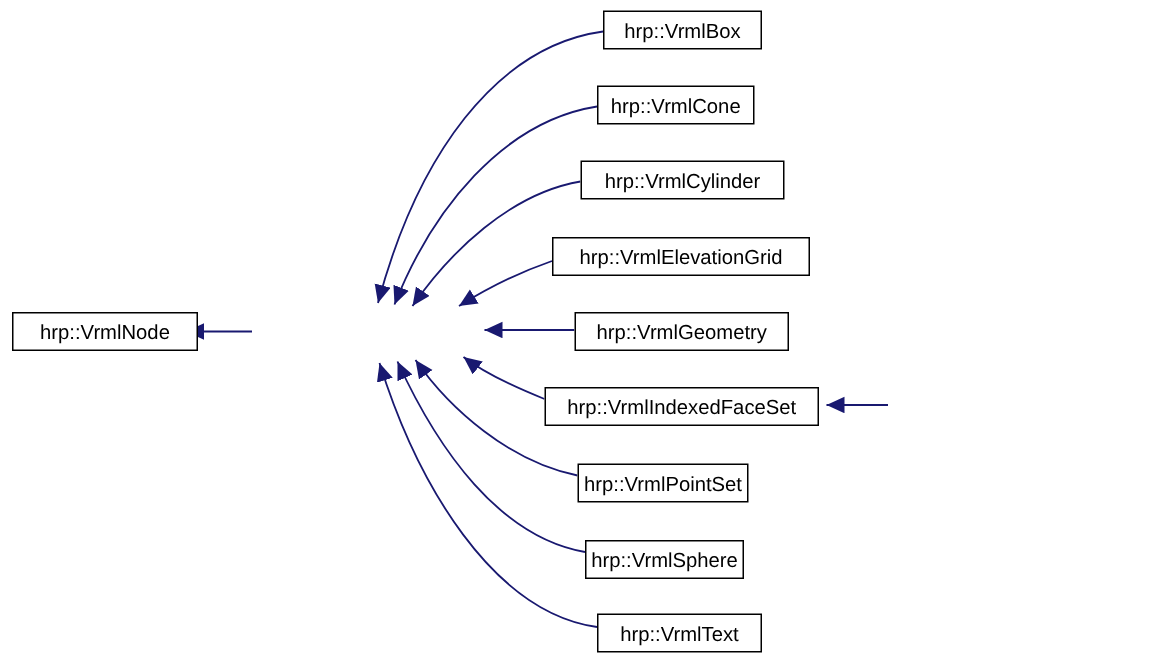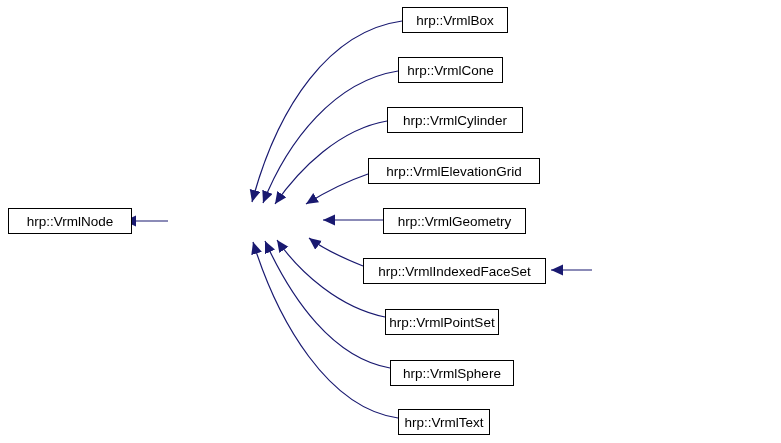--- a/index.html
+++ b/index.html
@@ -77,17 +77,17 @@
 
   <div class="node" style="left:387px; top:107px; width:136px; height:26px;" data-interactable="true">hrp::VrmlCylinder</div>
 
   <div class="node" style="left:383px; top:208px; width:143px; height:26px;" data-interactable="true">hrp::VrmlGeometry</div>
 
   <div class="node" style="left:363px; top:258px; width:183px; height:26px;" data-interactable="true">hrp::VrmlIndexedFaceSet</div>
 
 
   <div class="node" style="left:385px; top:309px; width:114px; height:26px;" data-interactable="true">hrp::VrmlPointSet</div>
 
-  <div class="node" style="left:390px; top:360px; width:124px; height:26px;" data-interactable="true">hrp::VrmlSphere</div>
+  <div class="node" style="left:390px; top:360px; width:106px; height:26px;" data-interactable="true">hrp::VrmlSphere</div>
 
-  <div class="node" style="left:398px; top:409px; width:92px; height:26px;" data-interactable="true">hrp::VrmlText</div>
+  <div class="node" style="left:398px; top:409px; width:110px; height:26px;" data-interactable="true">hrp::VrmlText</div>
 
 </div>
 
 </body></html>

